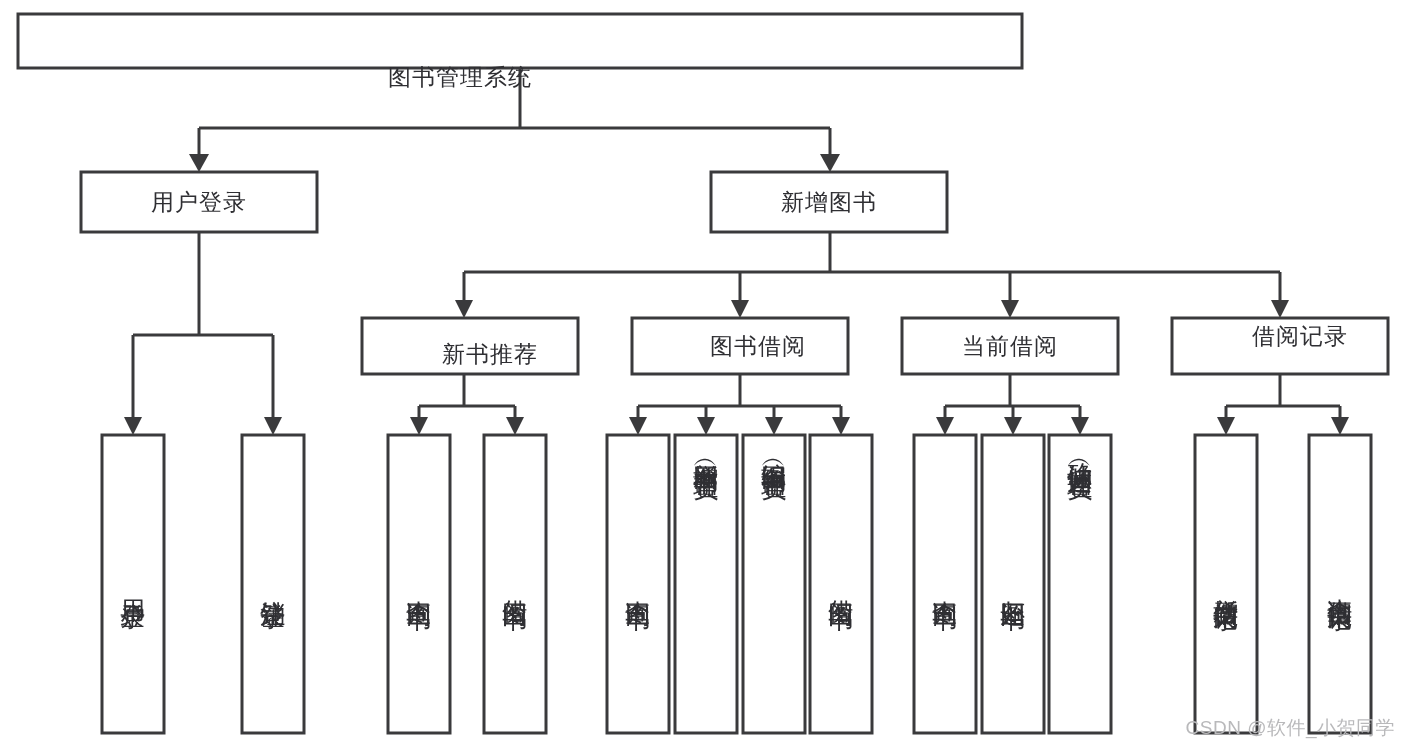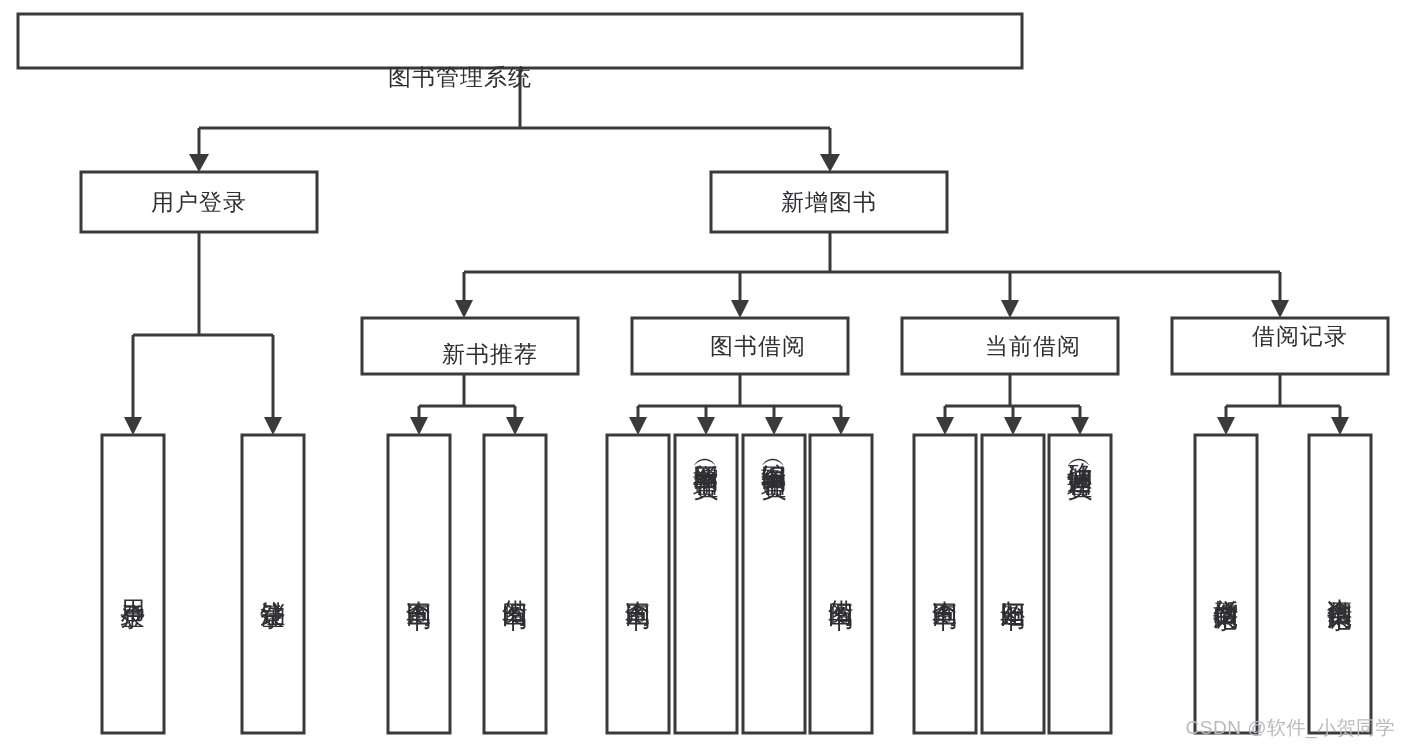--- a/index.html
+++ b/index.html
@@ -182,21 +182,21 @@
       <rect class="node-box" x="1195" y="435" width="62" height="298"></rect>
       <rect class="node-box" x="1309" y="435" width="62" height="298"></rect>
     </g>
   </svg>
 
   <div class="box-text-host" style="left:18px; top:14px; width:884px; height:54px;margin-top:36px;">图书管理系统</div>
   <div class="box-text-host" style="left:81px; top:172px; width:236px; height:60px;">用户登录</div>
   <div class="box-text-host" style="left:711px; top:172px; width:236px; height:60px;">新增图书</div>
   <div class="box-text-host" style="left:376px; top:318px; width:228px; height:56px;margin-top:8px;">新书推荐</div>
   <div class="box-text-host" style="left:632px; top:318px; width:252px; height:56px;">图书借阅</div>
-  <div class="box-text-host" style="left:925px; top:318px; width:216px; height:56px;">当前借阅</div>
+  <div class="box-text-host" style="left:902px; top:318px; width:216px; height:56px;">当前借阅</div>
   <div class="box-text-host" style="left:1172px; top:308px; width:256px; height:56px;border-radius:27px;">借阅记录</div>
 
   <div class="leaf-text-host" style="left:102px; top:435px; width:62px; height:298px; align-items:center;">
     <span>用户登录</span>
   </div>
   <div class="leaf-text-host" style="left:242px; top:435px; width:62px; height:298px; align-items:center;">
     <span>注销登录</span>
   </div>
   <div class="leaf-text-host" style="left:388px; top:435px; width:62px; height:298px; align-items:center;">
     <span>查询图书</span>

